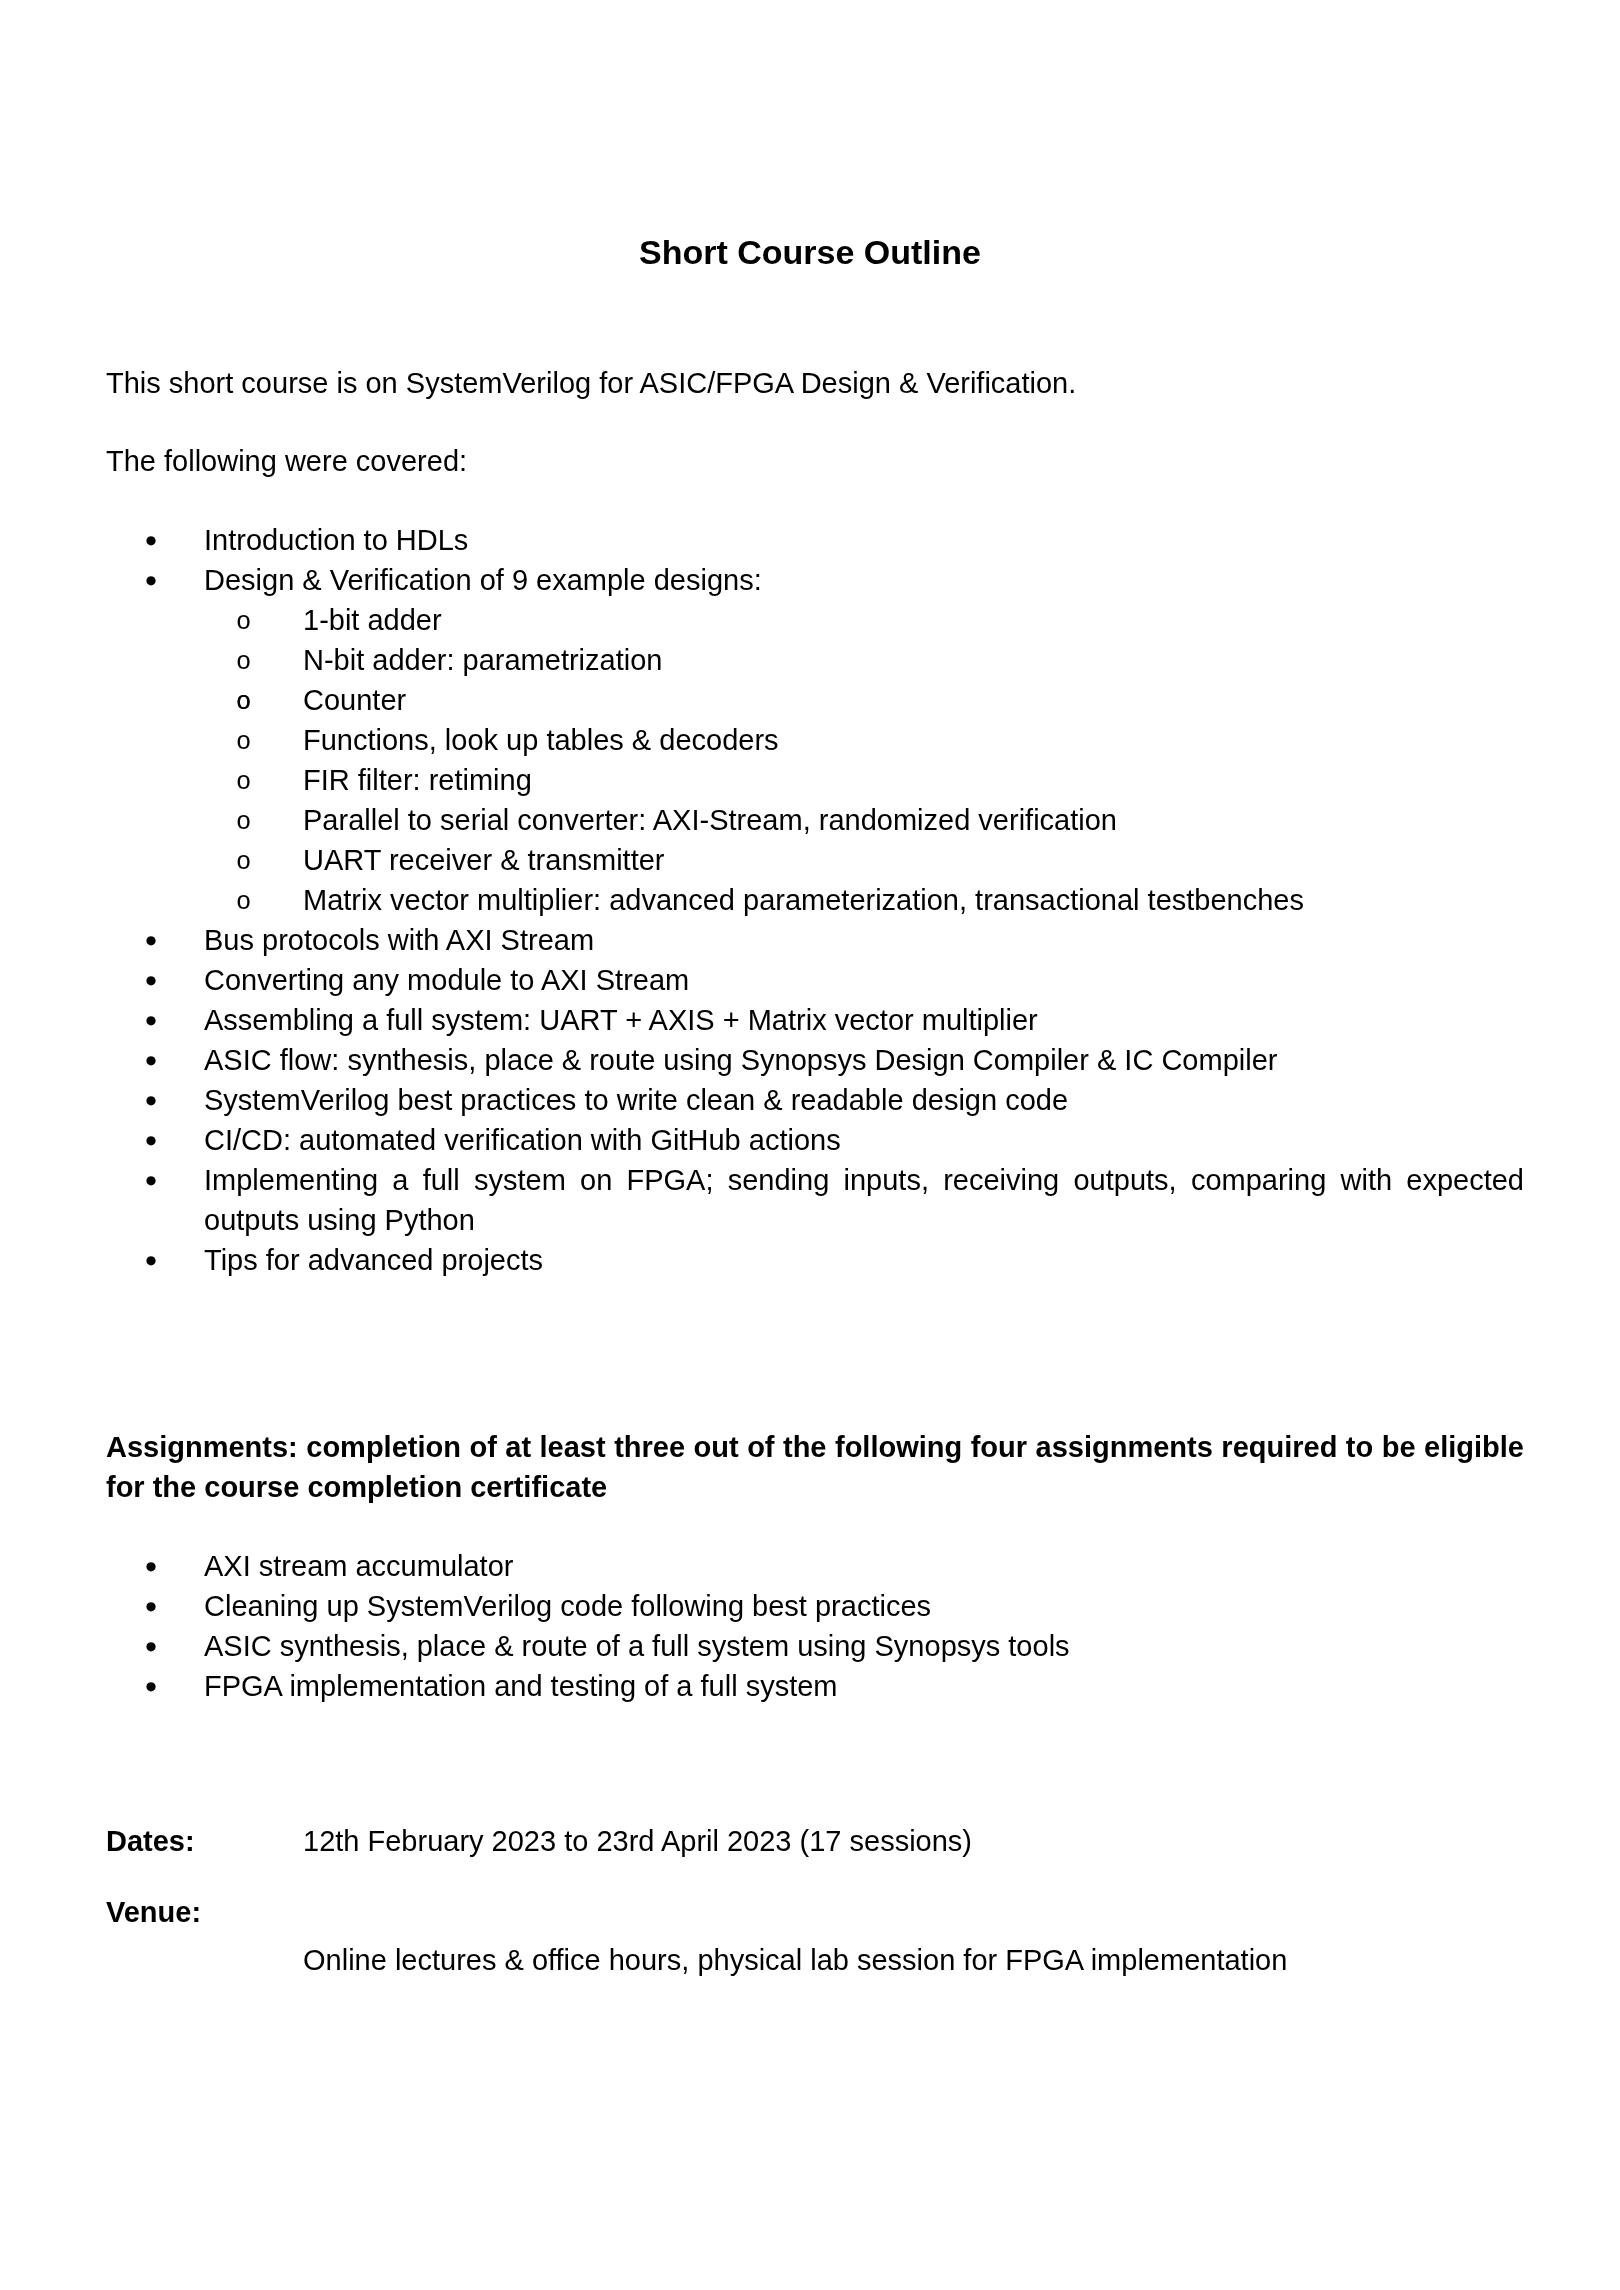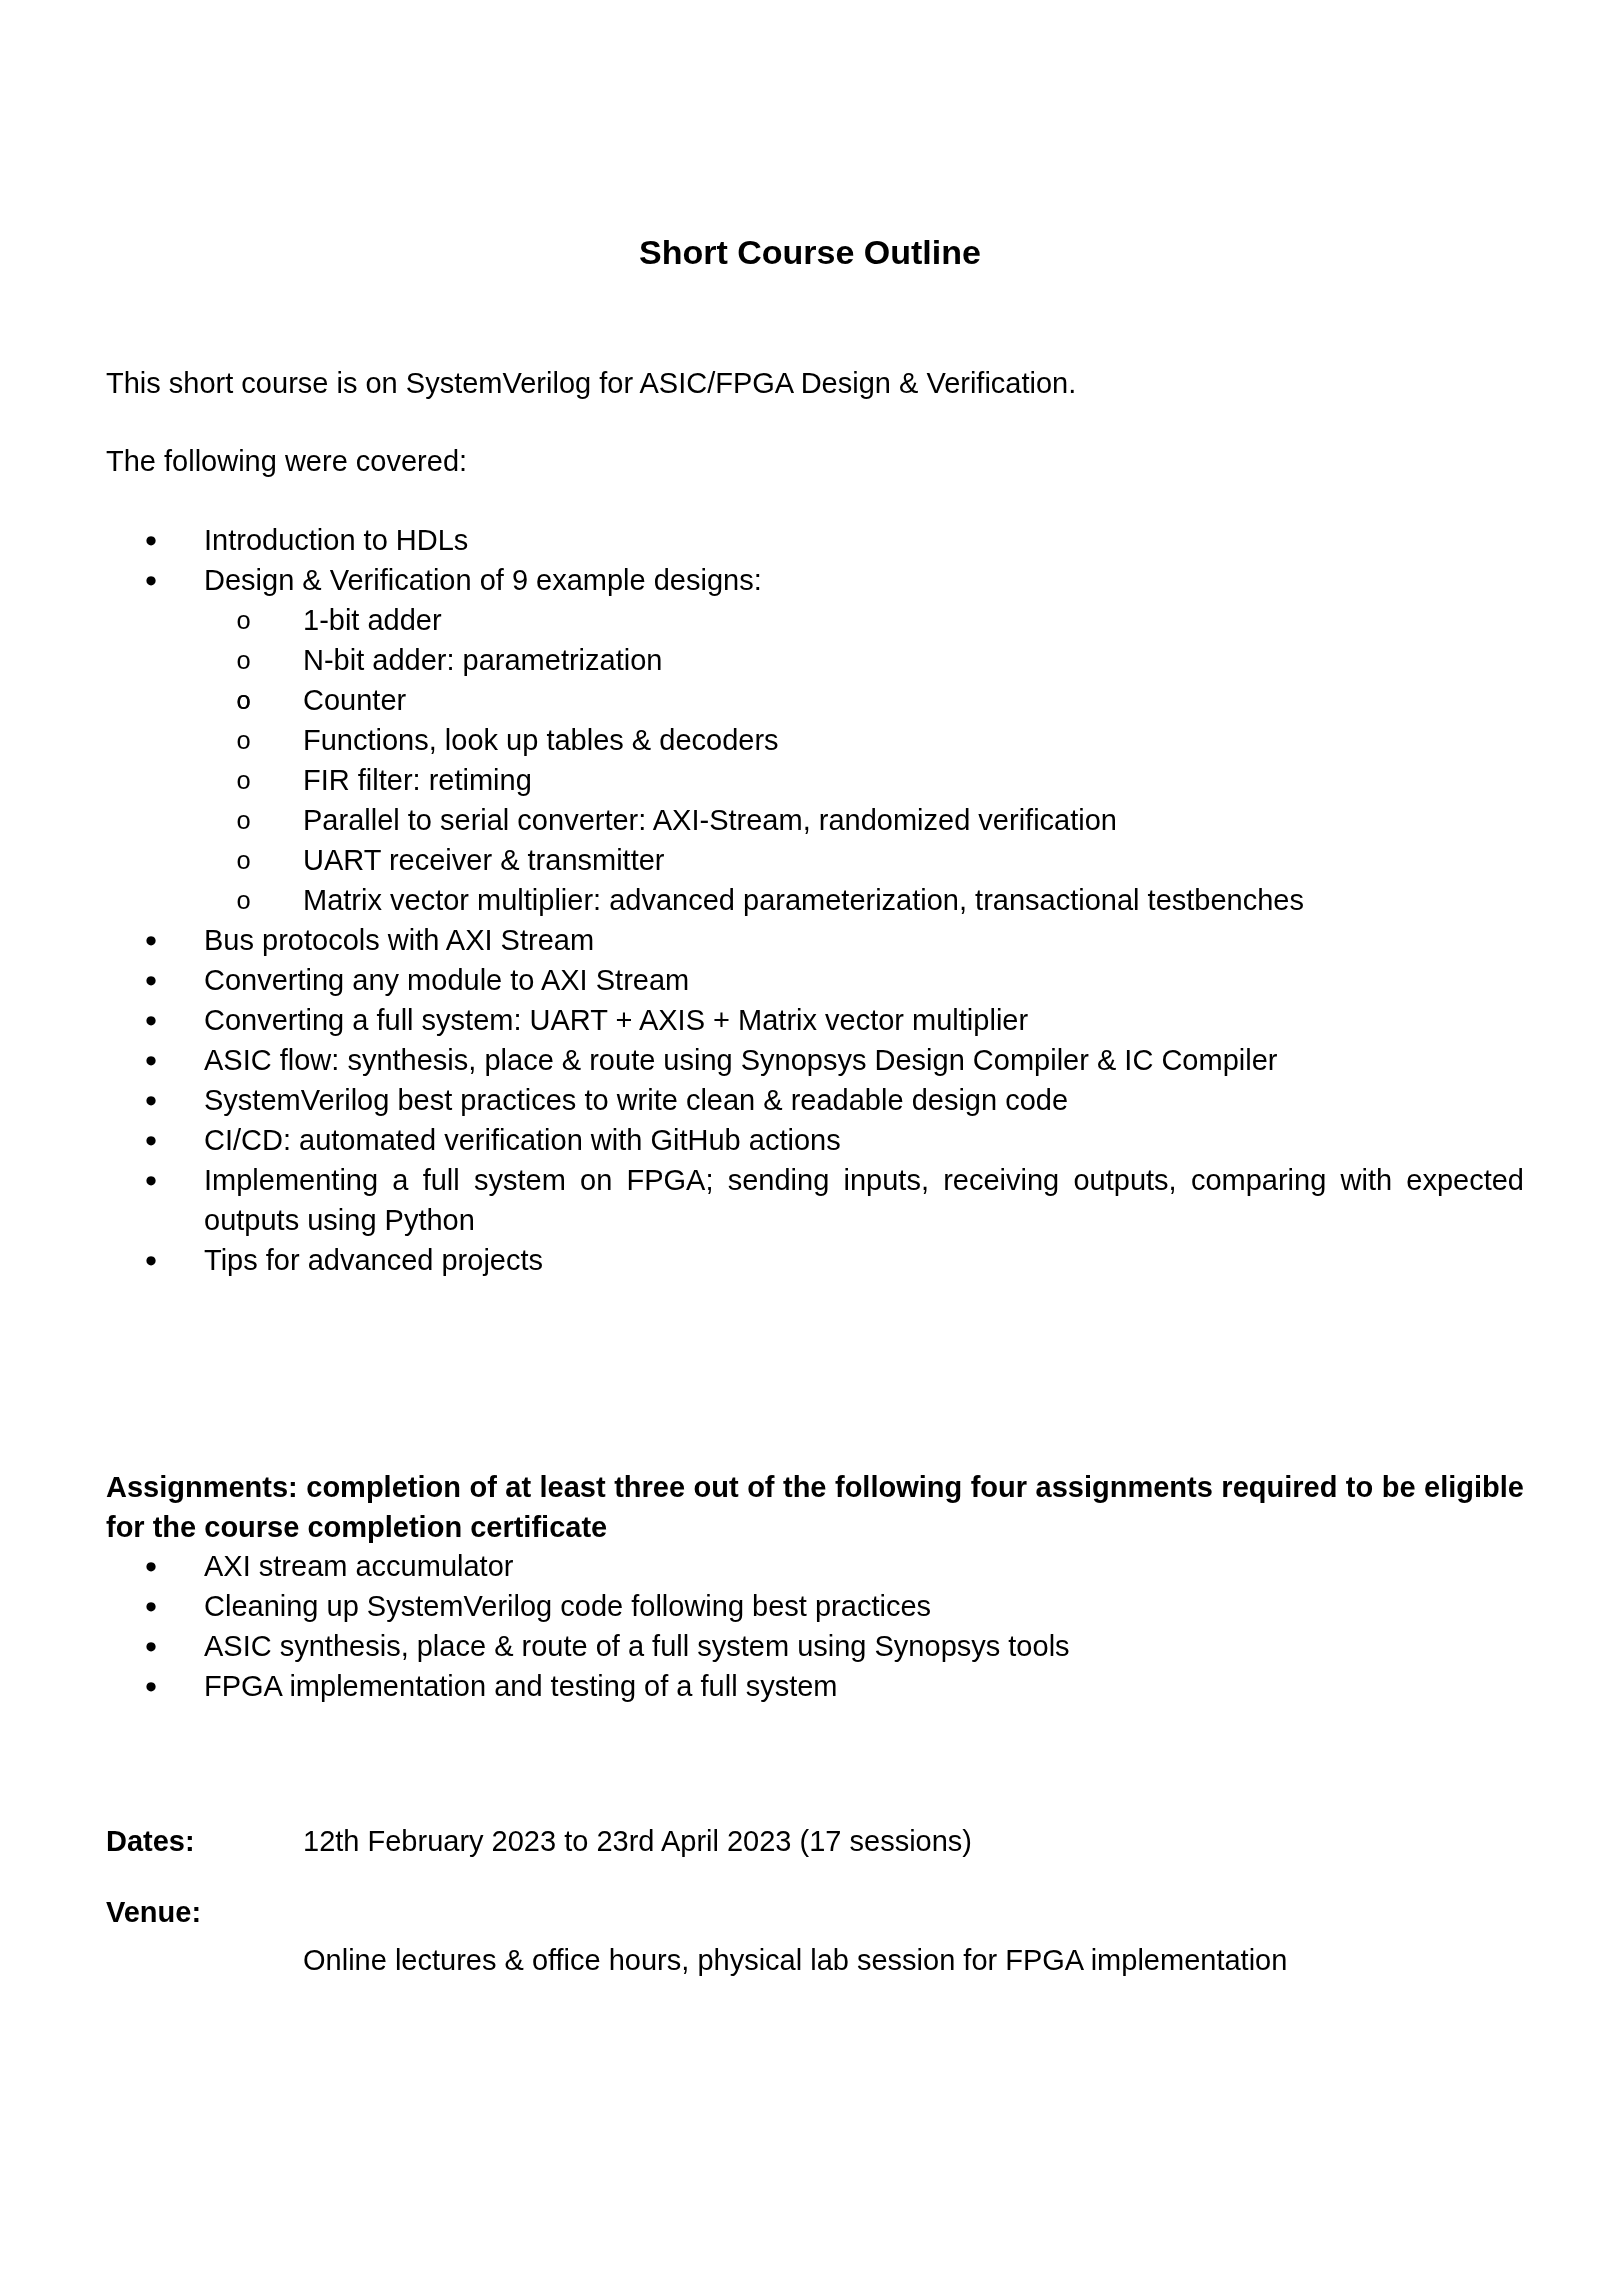--- a/index.html
+++ b/index.html
@@ -10,21 +10,21 @@
            font-size: 34px; font-weight: bold; line-height: 43px; }
   .para { position: absolute; left: 106px; font-size: 29px; line-height: 40px; white-space: nowrap; }
   .list { position: absolute; left: 106px; width: 1418px; margin: 0; padding: 0; list-style: none;
           font-size: 29px; line-height: 40px; }
   .list li { position: relative; padding-left: 98px; }
   .list li .bullet { position: absolute; left: 25.5px; top: 0; width: 39px; text-align: center; font-size: 21.6px; }
   .list li.sub { padding-left: 197px; }
   .list li.sub .bullet { left: 118px; font-size: 25.5px; }
   .list li .txt { display: block; text-align: justify; text-align-last: left; }
   .bold-para { position: absolute; left: 106px; width: 1418px; font-size: 29px; line-height: 40px;
-               font-weight: bold; text-align: justify; text-align-last: left; margin-top: 40px; }
+               font-weight: bold; text-align: justify; text-align-last: left; }
   .label { position: absolute; left: 106px; font-size: 29px; line-height: 40px; font-weight: bold; }
   .value { position: absolute; left: 303px; font-size: 29px; line-height: 40px; white-space: nowrap; }
 </style>
 </head>
 <body>
 
 <div class="page">
   <div class="title">Short Course Outline</div>
 
   <div class="para" style="top:363px;">This short course is on SystemVerilog for ASIC/FPGA Design &amp; Verification.</div>
@@ -77,21 +77,21 @@
       <li class="">
         <span class="bullet">●</span>
         <span class="txt">Bus protocols with AXI Stream</span>
       </li>
       <li class="">
         <span class="bullet">●</span>
         <span class="txt">Converting any module to AXI Stream</span>
       </li>
       <li class="">
         <span class="bullet">●</span>
-        <span class="txt">Converting a full system: UART + AXIS + Matrix vector multiplier</span>
+        <span class="txt">Assembling a full system: UART + AXIS + Matrix vector multiplier</span>
       </li>
       <li class="">
         <span class="bullet">●</span>
         <span class="txt">ASIC flow: synthesis, place &amp; route using Synopsys Design Compiler &amp; IC Compiler</span>
       </li>
       <li class="">
         <span class="bullet">●</span>
         <span class="txt">SystemVerilog best practices to write clean &amp; readable design code</span>
       </li>
       <li class="">

